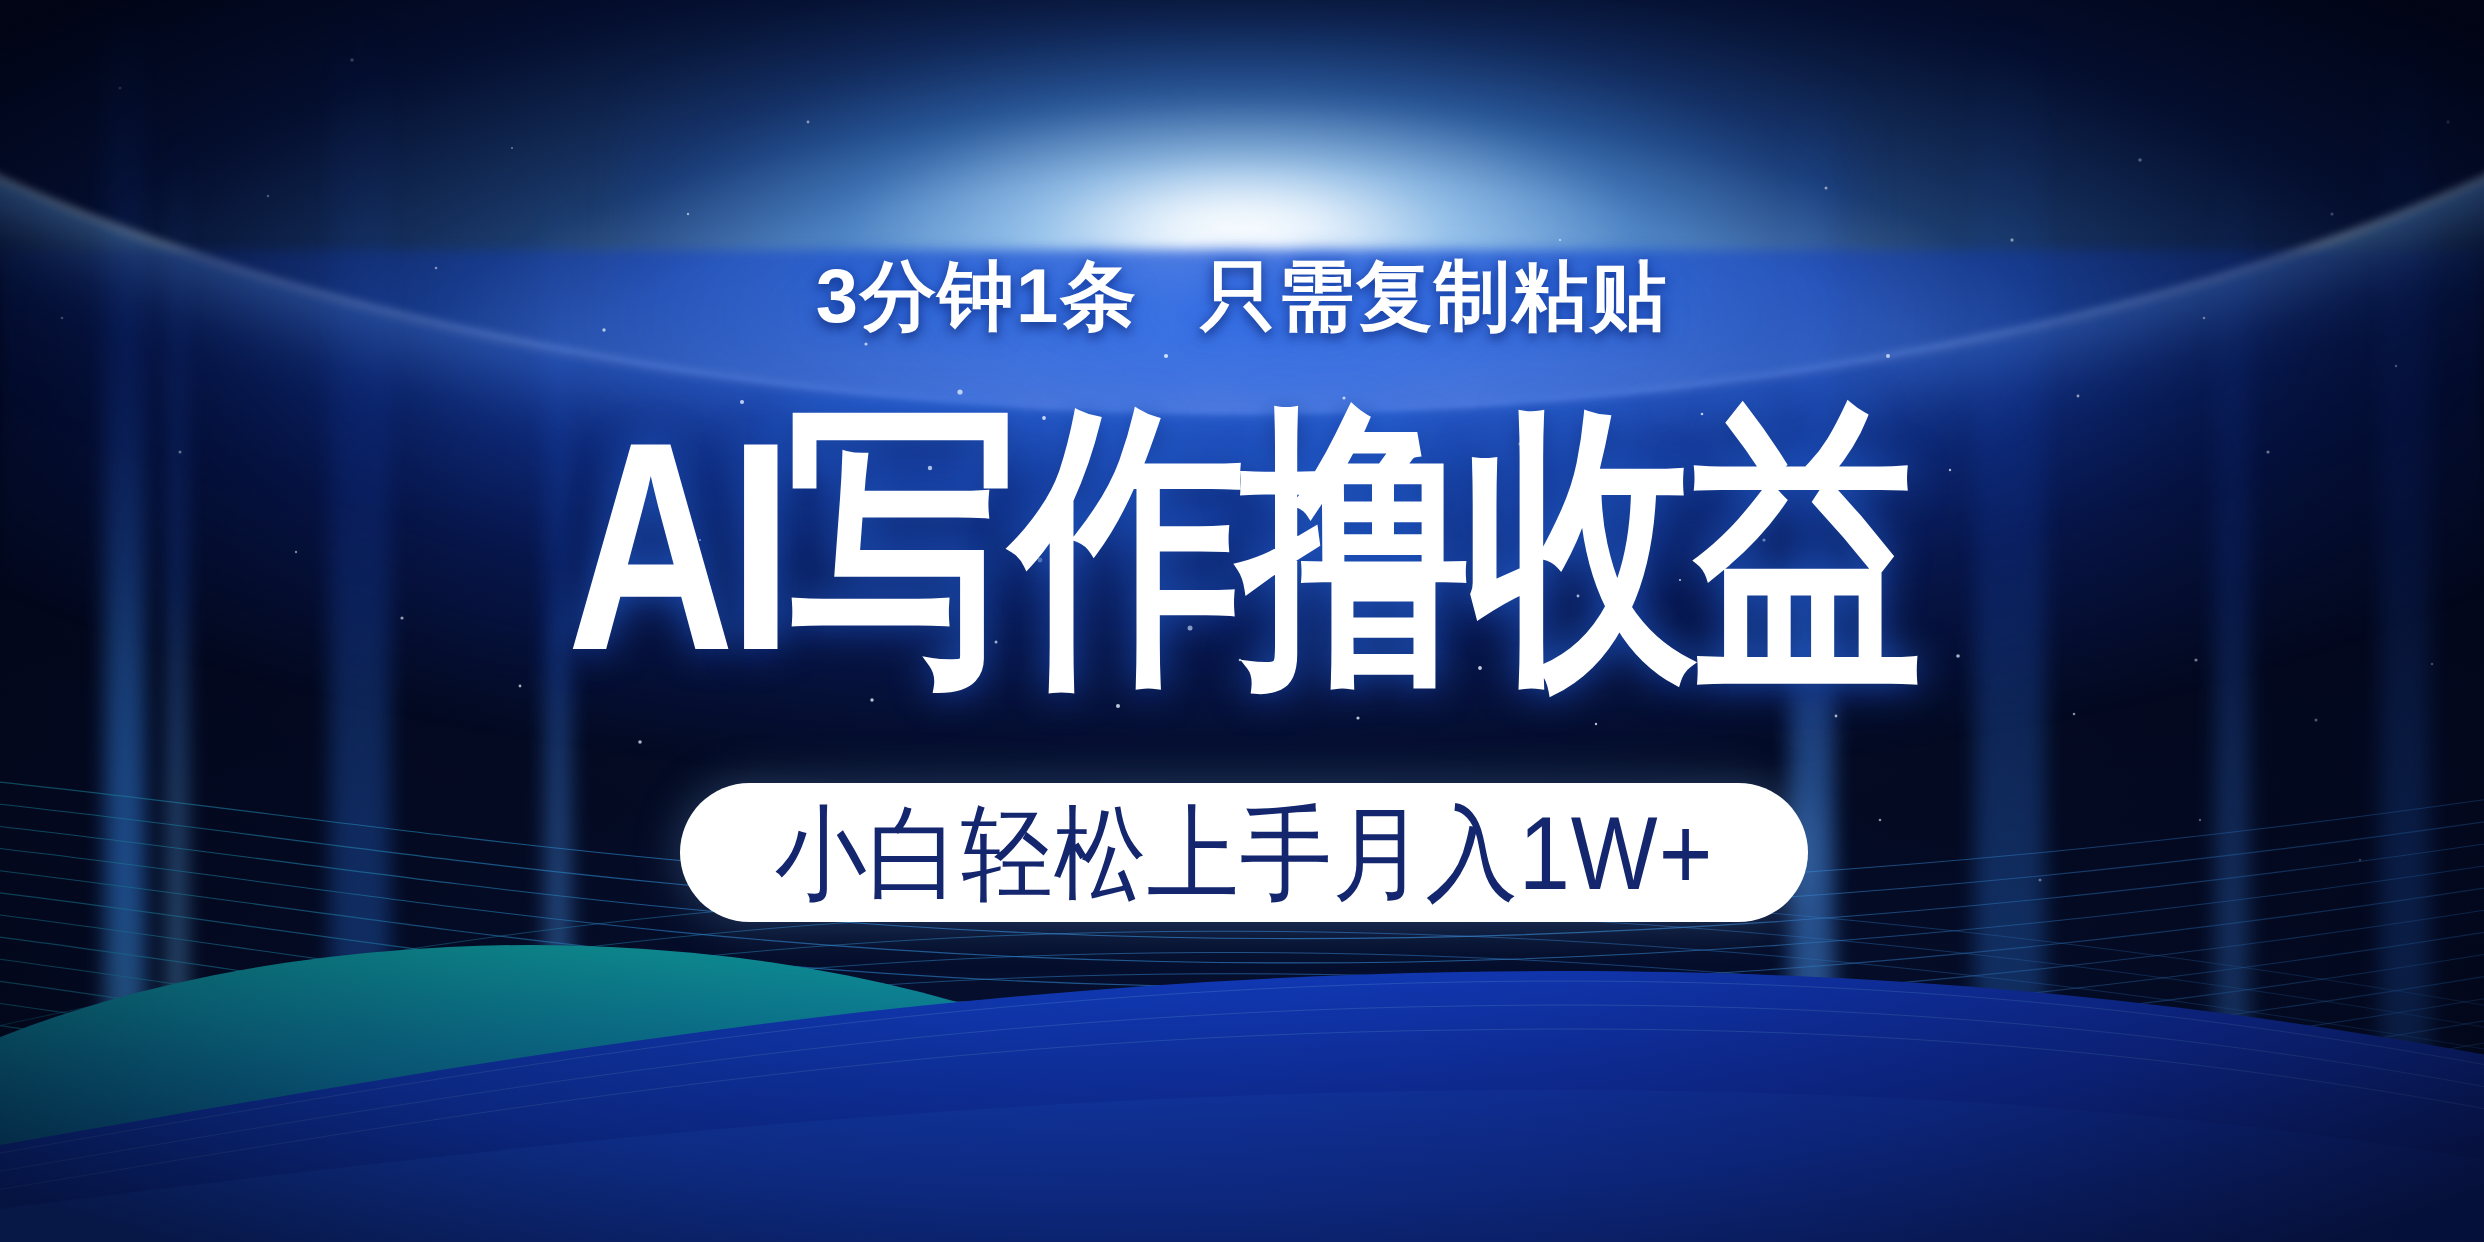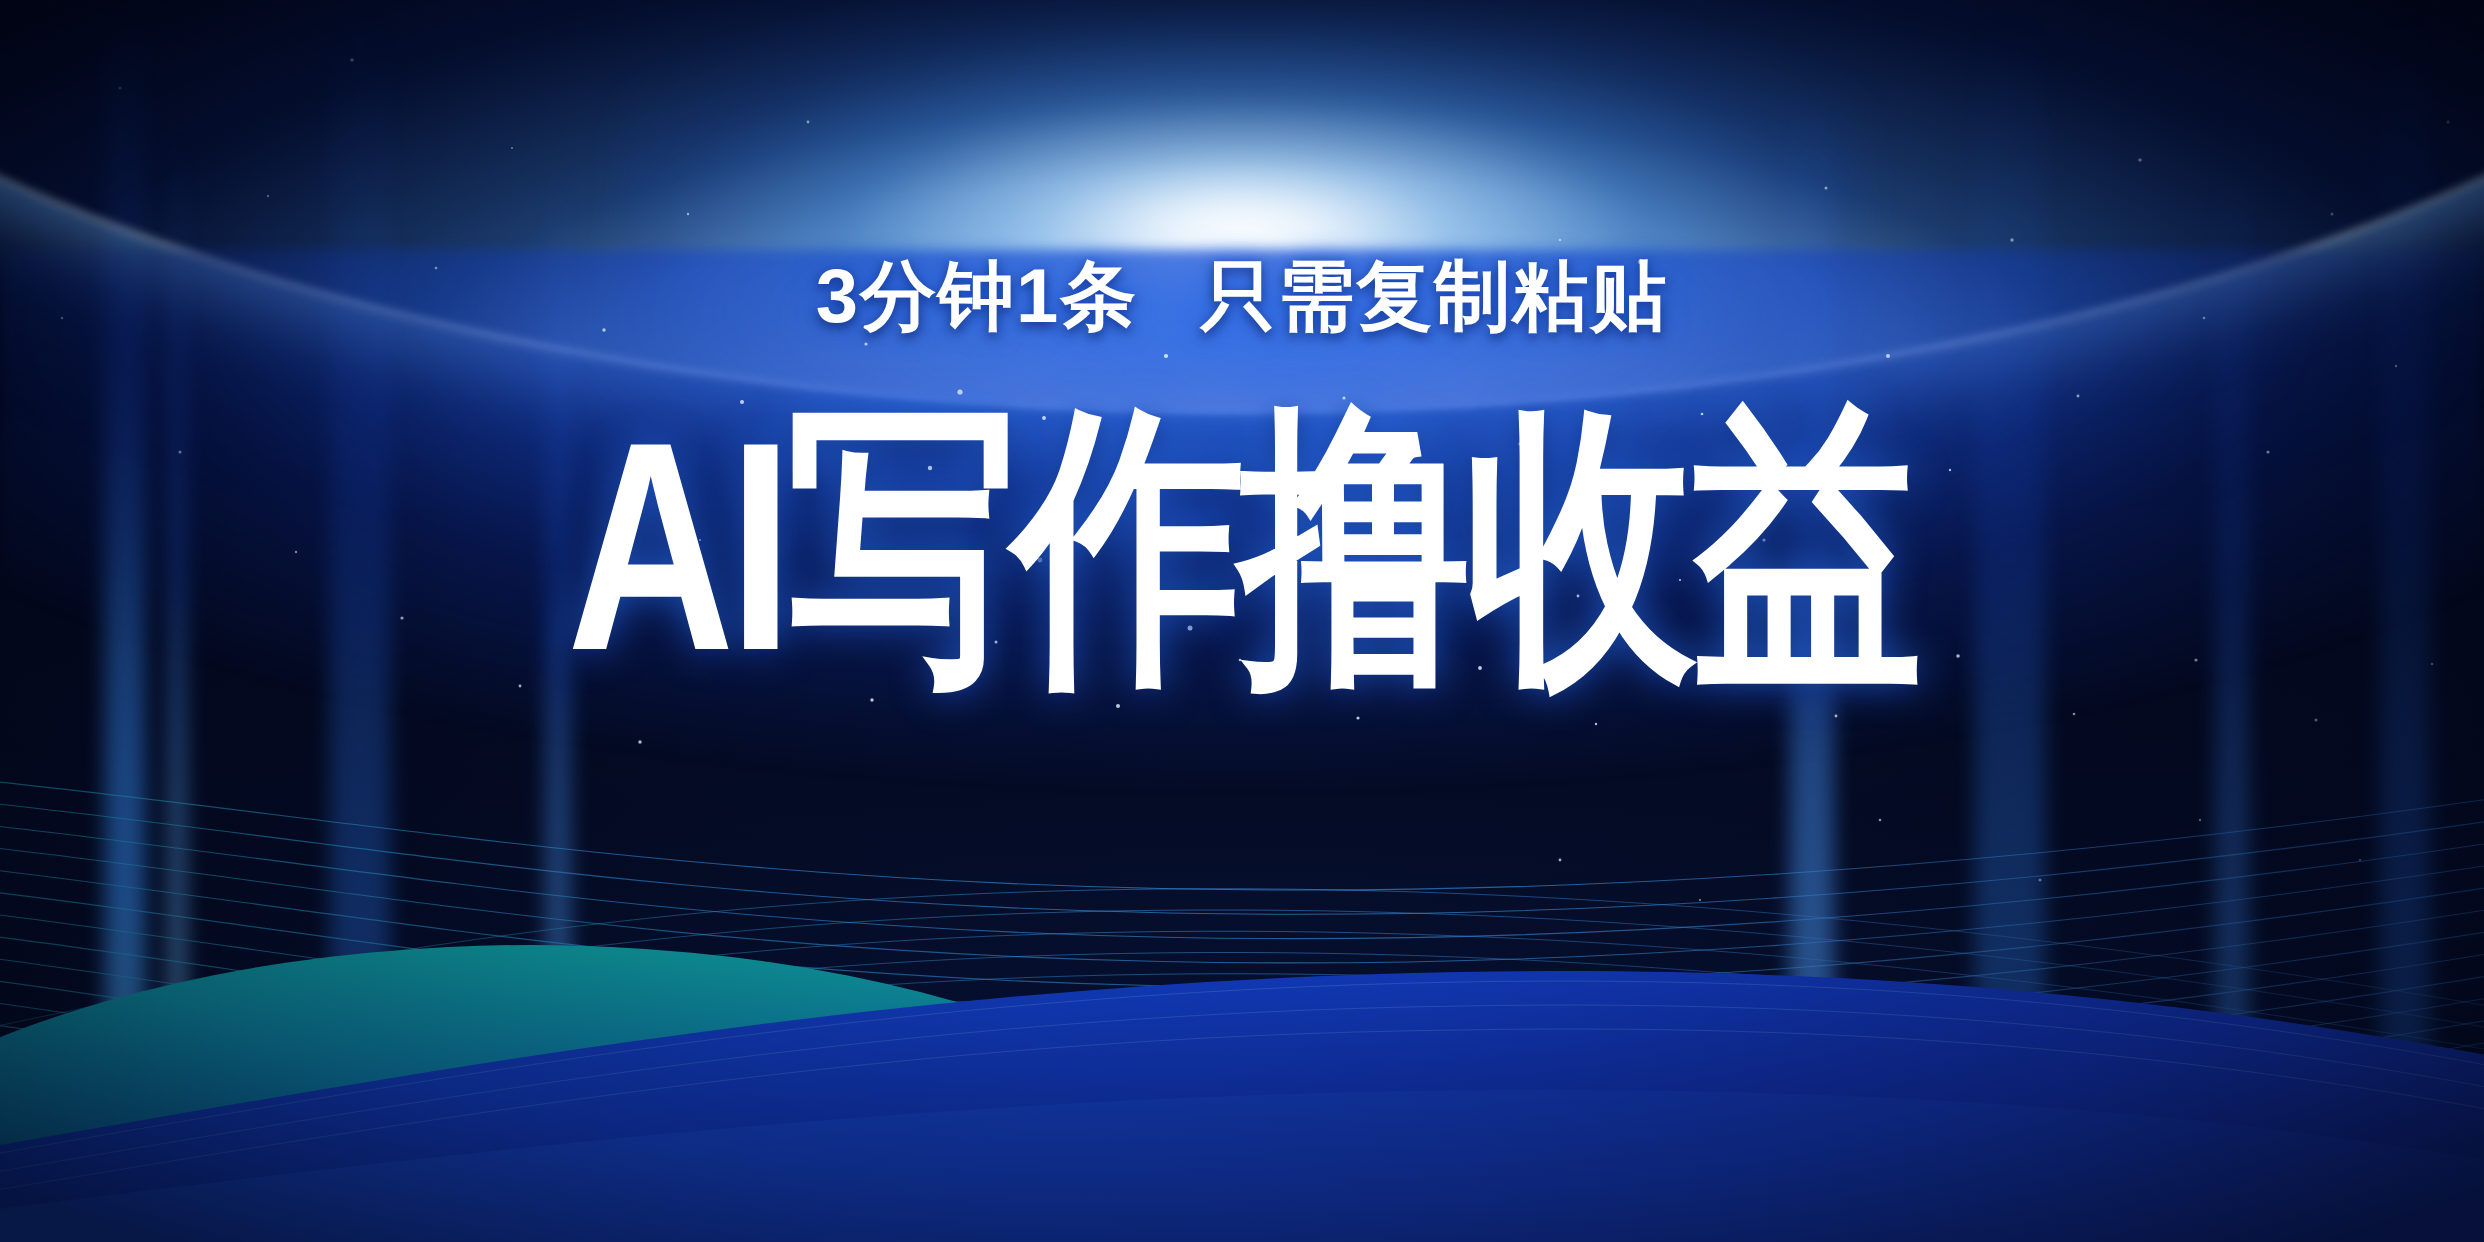--- a/index.html
+++ b/index.html
@@ -339,15 +339,18 @@
   <div class="vignette"></div>
 
   <div class="content">
 
     <div class="kicker">
       <span>3分钟1条</span><span class="gap"></span><span>只需复制粘贴</span>
     </div>
 
     <div class="headline">AI写作撸收益</div>
 
+    <div class="pill">
+      <span class="pill-text">小白轻松上手月入1W+</span>
+    </div>
 
   </div>
 </div>
 
 </body></html>

